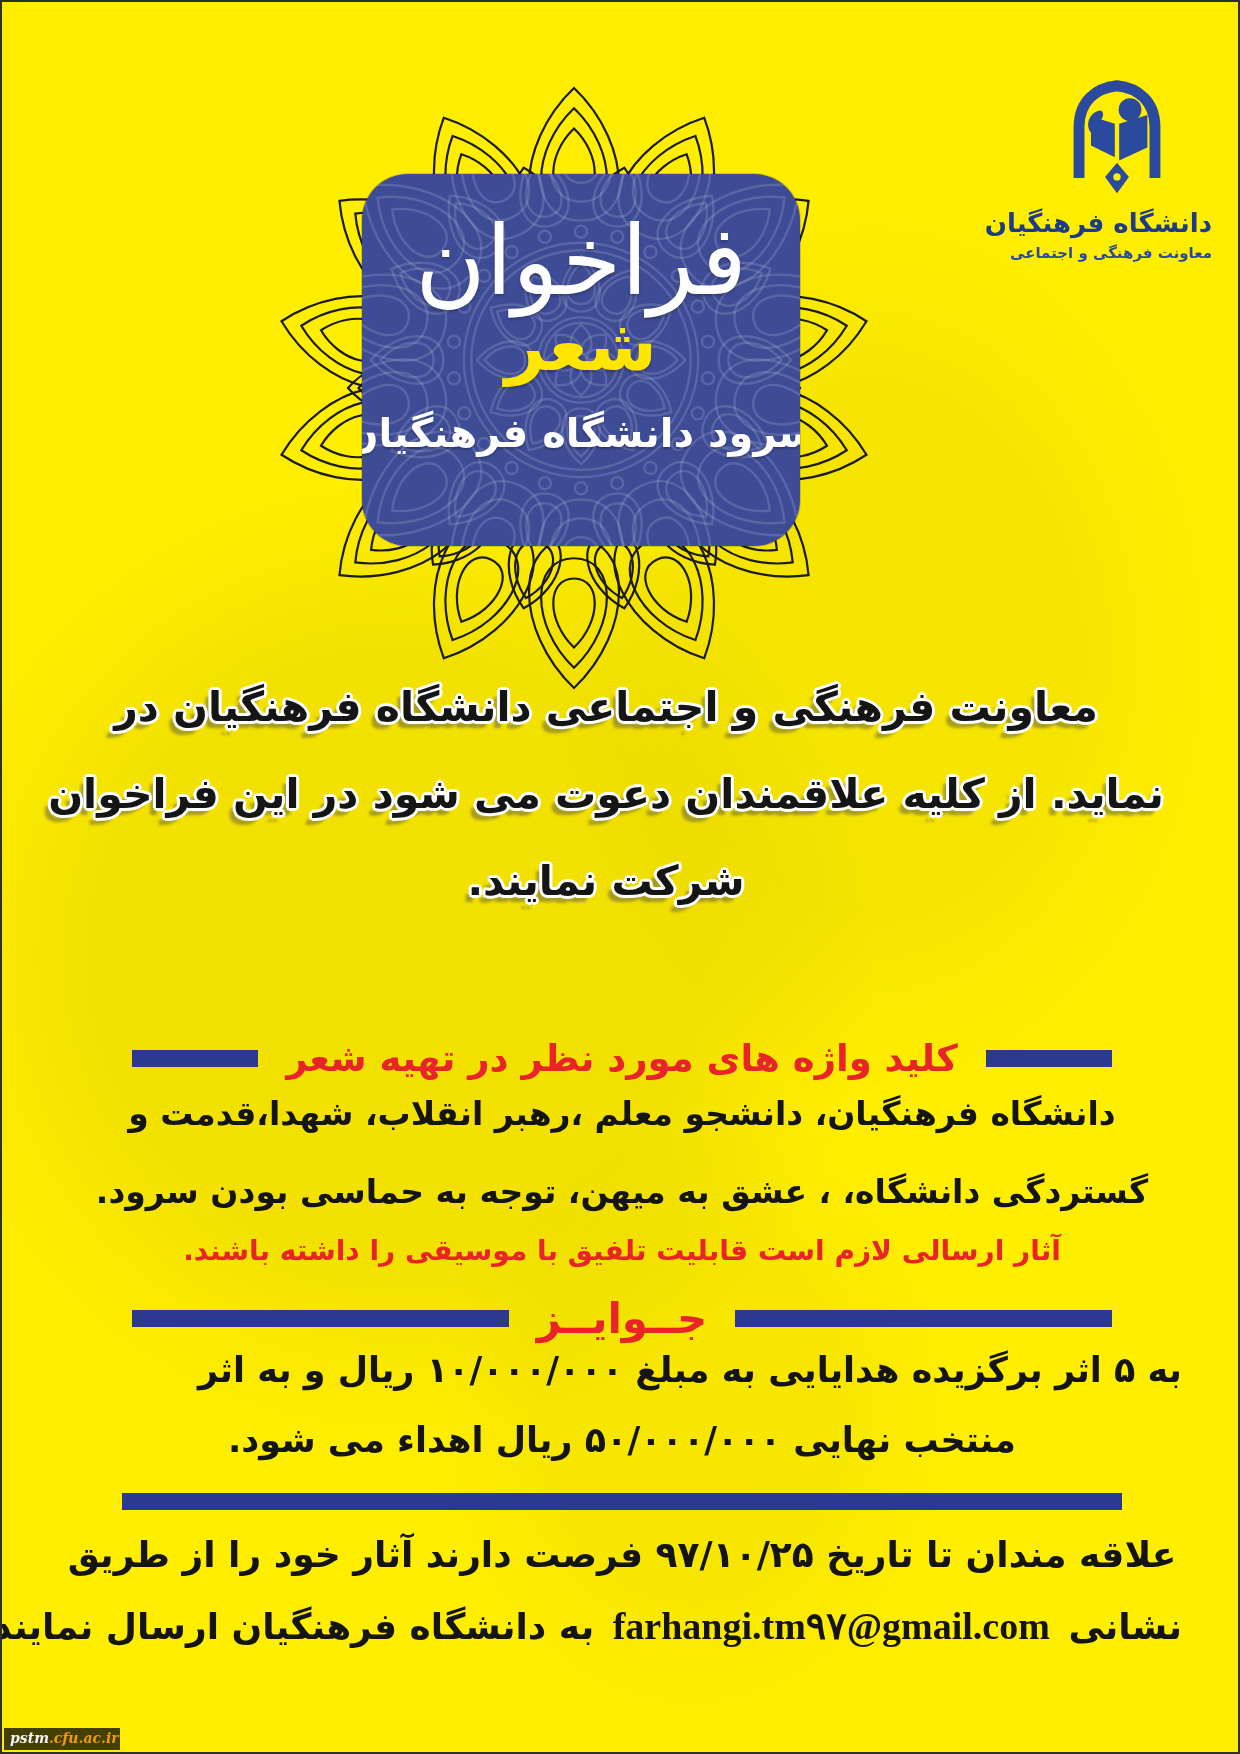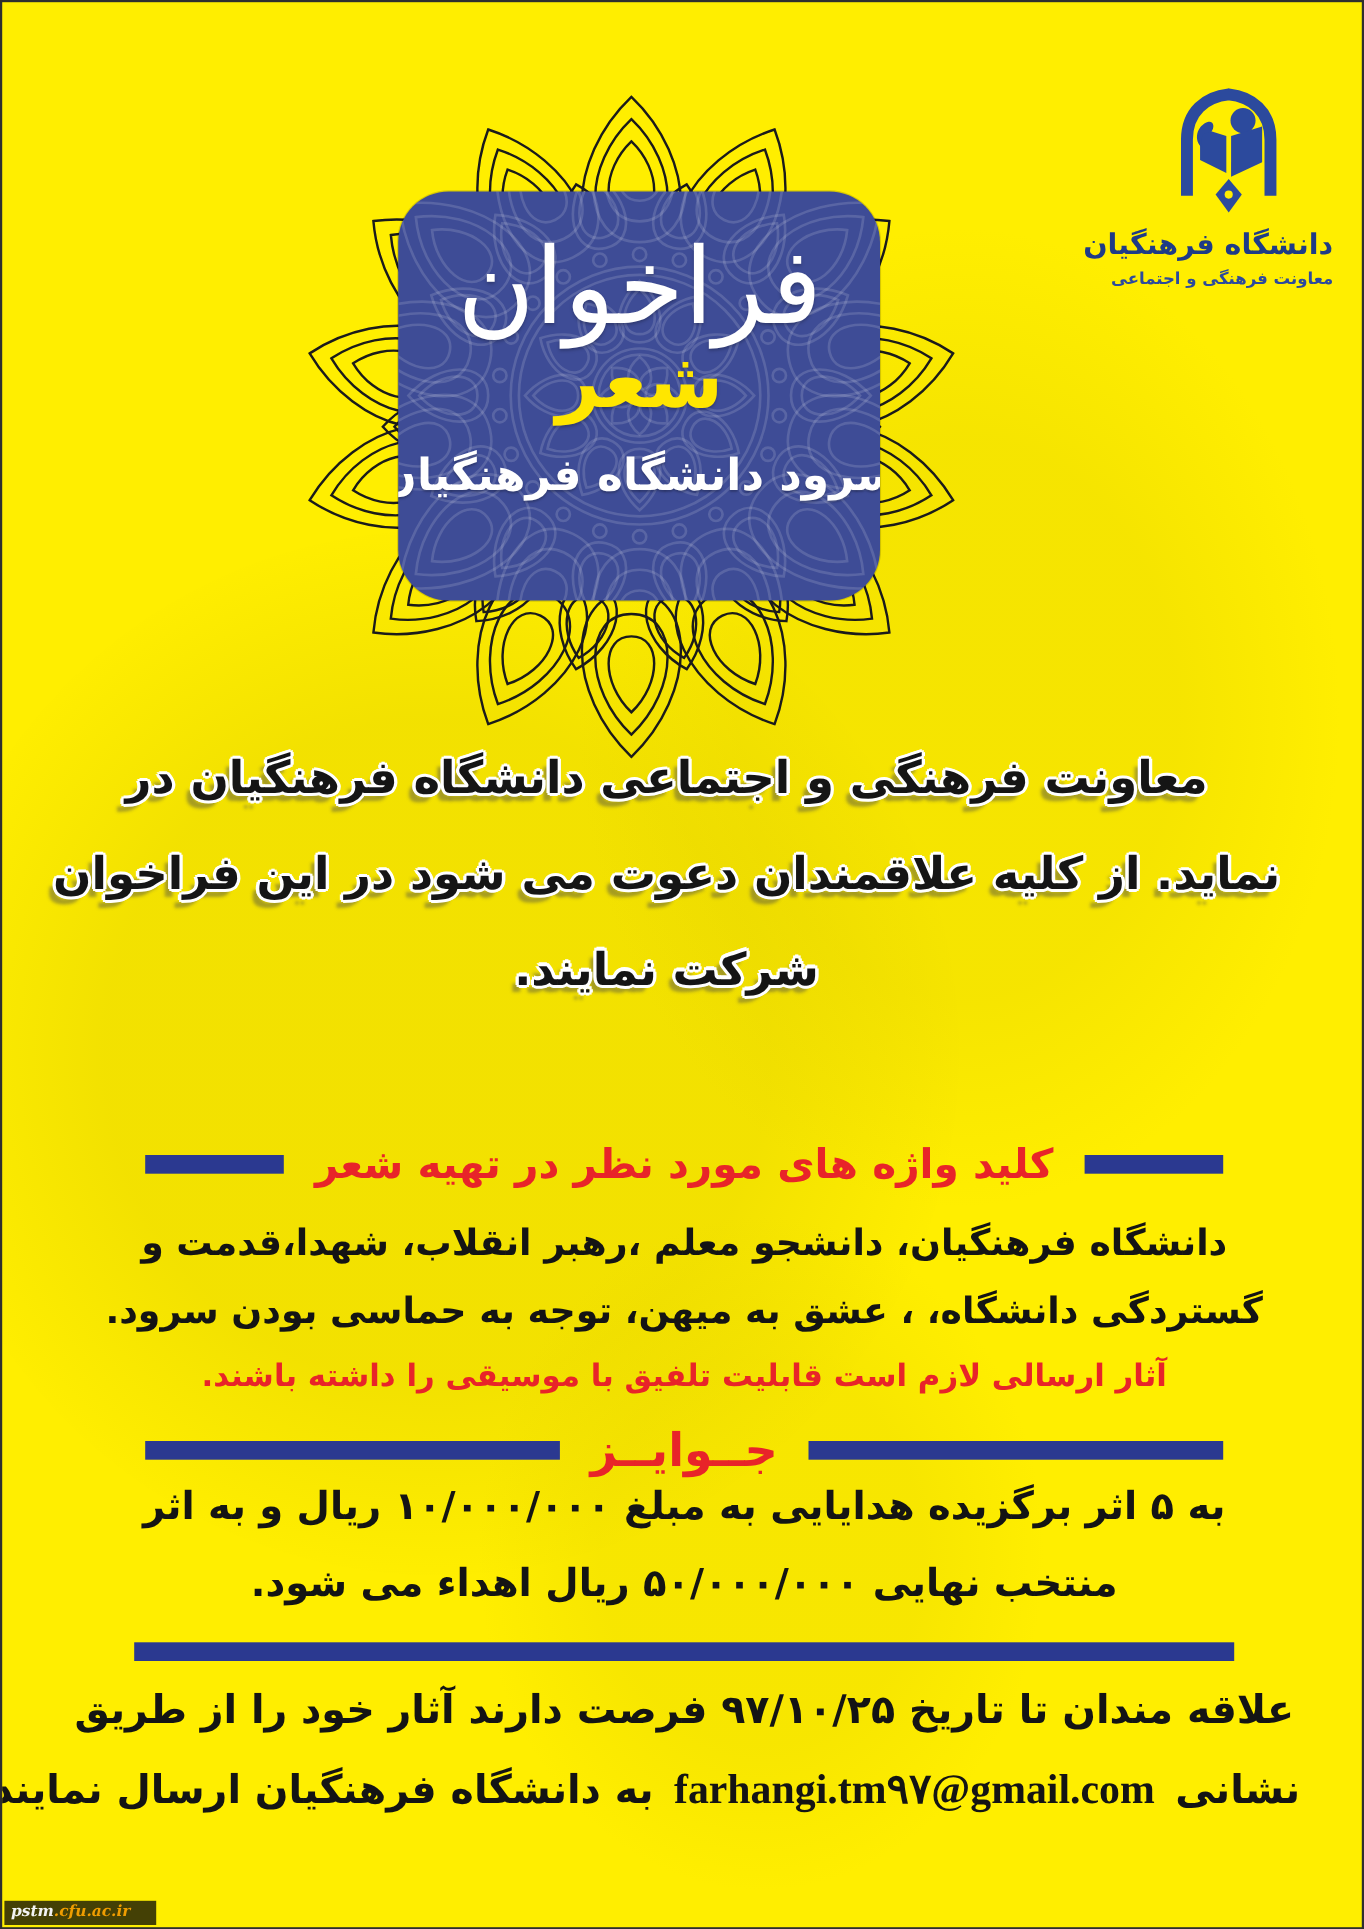--- a/index.html
+++ b/index.html
@@ -79,47 +79,47 @@
   .heading-row .bar{flex:1;height:17px;background:var(--bar_blue);}
   .heading-text{
     color:var(--accent_red);font-weight:bold;white-space:nowrap;text-align:center;
   }
   .kw-heading{top:1030px;}
   .kw-heading .heading-text{font-size:37px;}
   .prize-heading{top:1290px;}
   .prize-heading .heading-text{font-size:42px;letter-spacing:2px;}
 
   .kw-line1{position:absolute;left:60px;top:1092px;width:1120px;text-align:center;
-    font-size:33px;font-weight:bold;color:#141414;white-space:nowrap;margin-top:16px;}
+    font-size:33px;font-weight:bold;color:#141414;white-space:nowrap;}
   .kw-line2{position:absolute;left:60px;top:1170px;width:1120px;text-align:center;
     font-size:33px;font-weight:bold;color:#141414;white-space:nowrap;}
   .kw-note{position:absolute;left:60px;top:1232px;width:1120px;text-align:center;
     font-size:28px;font-weight:bold;color:var(--accent_red);white-space:nowrap;}
 
-  .prize-line1{position:absolute;left:60px;top:1348px;width:1120px;text-align:center;
+  .prize-line1{position:absolute;left:60px;top:1348px;width:1120px;text-align:right;
     font-size:35px;font-weight:bold;color:#141414;white-space:nowrap;}
   .prize-line2{position:absolute;left:60px;top:1418px;width:1120px;text-align:center;
     font-size:35px;font-weight:bold;color:#141414;white-space:nowrap;}
 
   .divider{position:absolute;left:120px;top:1491px;width:1000px;height:17px;background:var(--bar_blue);}
 
   .footer-line1{position:absolute;left:60px;top:1532px;width:1120px;text-align:center;
     font-size:36px;font-weight:bold;color:#141414;white-space:nowrap;}
   .footer-line2{position:absolute;left:60px;top:1602px;width:1120px;text-align:center;
     font-size:36px;font-weight:bold;color:#141414;white-space:nowrap;}
   .footer-email{
     font-family:"Liberation Serif","DejaVu Serif",serif;
     font-weight:bold;font-size:38px;direction:ltr;unicode-bidi:isolate;
     padding:0 6px;
   }
 
   .site-badge{
     position:absolute;left:2px;bottom:2px;
     background:rgba(42,40,6,0.88);
-    padding:2px 23px 4px 6px;
+    padding:2px 1px 4px 6px;
     font-family:"DejaVu Serif",serif;font-style:italic;font-weight:bold;font-size:14px;
     direction:ltr;white-space:nowrap;
   }
   .site-badge .p1{color:#f3f3f3;}
   .site-badge .p2{color:#ef9d00;}
 </style>
 </head>
 <body>
 
 <div class="bg-blob blob1"></div>

